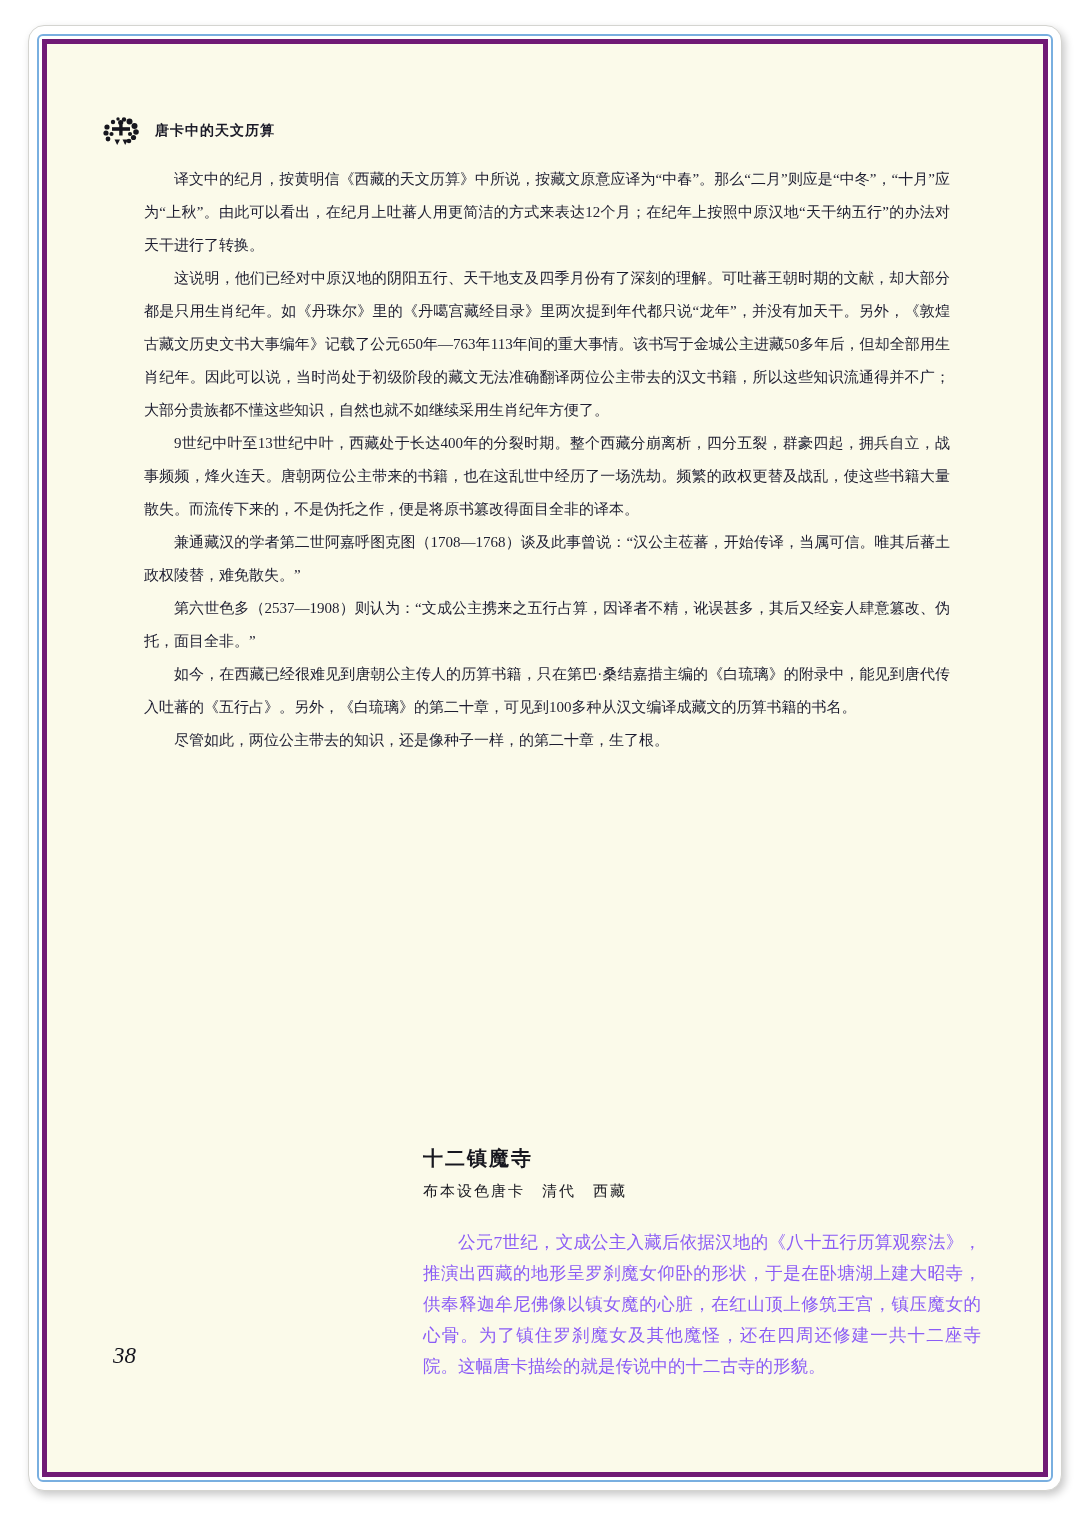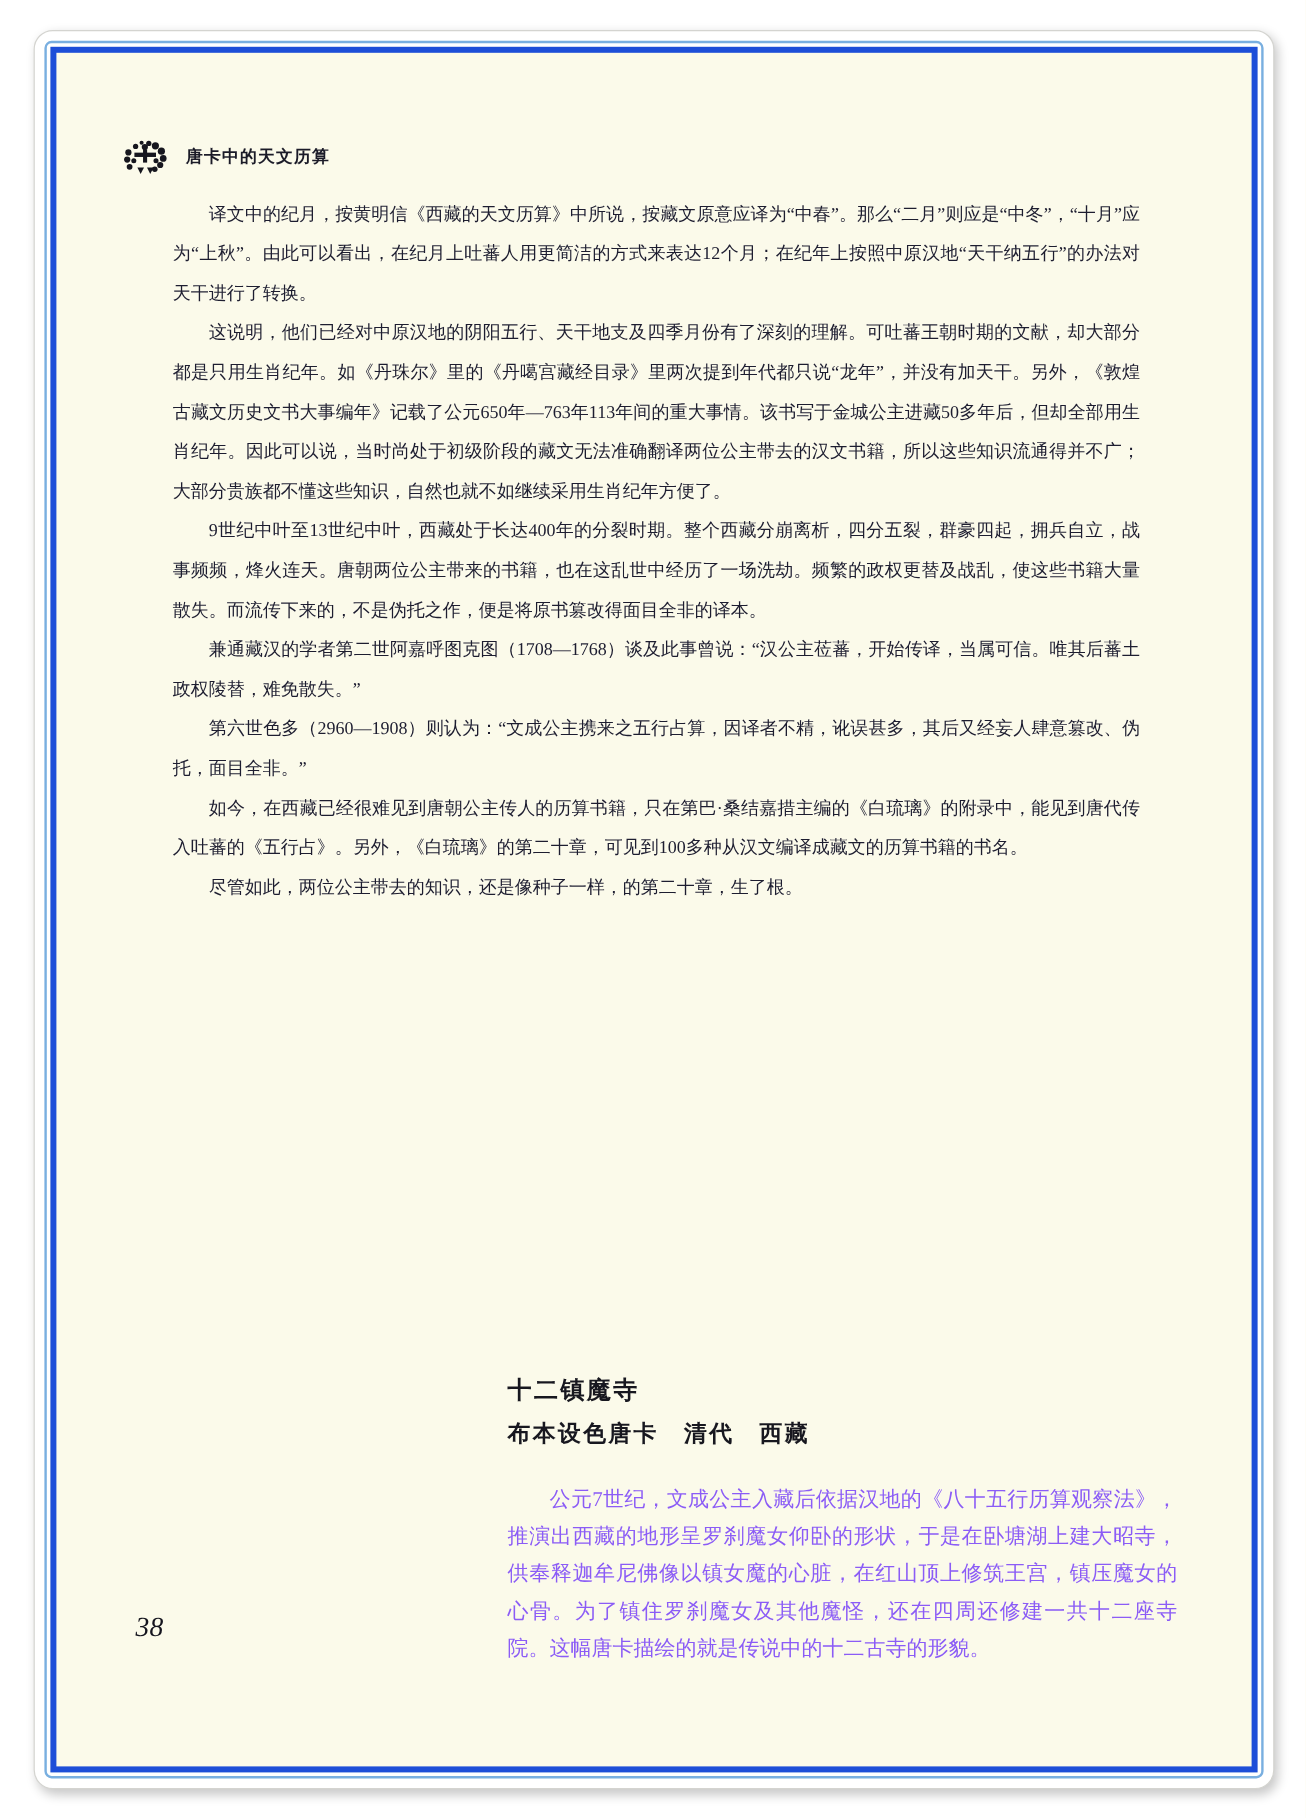--- a/index.html
+++ b/index.html
@@ -16,21 +16,21 @@
     border-radius:16px;
     box-shadow:3px 4px 9px rgba(0,0,0,0.22);
   }
   .frame-outer{
     position:absolute;left:8px;top:8px;right:8px;bottom:8px;
     border:2px solid #79afe0;
     border-radius:6px;
   }
   .frame-inner{
     position:absolute;left:3px;top:3px;right:3px;bottom:3px;
-    border:5px solid #1d4ed8;
+    border:5px solid #701a75;
     background:#fbfaea;
   }
   .content{position:absolute;left:0;top:0;right:0;bottom:0;overflow:hidden;}
 
   .page-header{
     position:absolute;left:55px;top:70px;
     display:flex;align-items:center;gap:15px;
   }
   .logo{width:38px;height:34px;display:block;}
   .header-title{
@@ -56,22 +56,22 @@
   .caption-title{
     font-family:"DejaVu Sans","Liberation Sans",sans-serif;
     font-weight:bold;
     font-size:20px;
     letter-spacing:2px;
     color:#17171f;
     margin:0 0 10px 0;
   }
   .caption-subtitle{
     font-family:"DejaVu Sans","Liberation Sans",sans-serif;
-    font-weight:bold;
-    font-size:19px;
+    font-weight:normal;
+    font-size:15px;
     letter-spacing:2px;
     color:#17171f;
     margin:0 0 26px 0;
   }
   .caption-body{
     font-size:17.5px;line-height:31px;
     text-align:justify;
     text-indent:2em;
     margin:0;
     color:#8b5cf6;
@@ -118,21 +118,21 @@
             </g>
           </svg>
           <span class="header-title">唐卡中的天文历算</span>
         </div>
 
         <div class="body-text">
             <p>译文中的纪月，按黄明信《西藏的天文历算》中所说，按藏文原意应译为“中春”。那么“二月”则应是“中冬”，“十月”应为“上秋”。由此可以看出，在纪月上吐蕃人用更简洁的方式来表达12个月；在纪年上按照中原汉地“天干纳五行”的办法对天干进行了转换。</p>
             <p>这说明，他们已经对中原汉地的阴阳五行、天干地支及四季月份有了深刻的理解。可吐蕃王朝时期的文献，却大部分都是只用生肖纪年。如《丹珠尔》里的《丹噶宫藏经目录》里两次提到年代都只说“龙年”，并没有加天干。另外，《敦煌古藏文历史文书大事编年》记载了公元650年—763年113年间的重大事情。该书写于金城公主进藏50多年后，但却全部用生肖纪年。因此可以说，当时尚处于初级阶段的藏文无法准确翻译两位公主带去的汉文书籍，所以这些知识流通得并不广；大部分贵族都不懂这些知识，自然也就不如继续采用生肖纪年方便了。</p>
             <p>9世纪中叶至13世纪中叶，西藏处于长达400年的分裂时期。整个西藏分崩离析，四分五裂，群豪四起，拥兵自立，战事频频，烽火连天。唐朝两位公主带来的书籍，也在这乱世中经历了一场洗劫。频繁的政权更替及战乱，使这些书籍大量散失。而流传下来的，不是伪托之作，便是将原书篡改得面目全非的译本。</p>
             <p>兼通藏汉的学者第二世阿嘉呼图克图（1708—1768）谈及此事曾说：“汉公主莅蕃，开始传译，当属可信。唯其后蕃土政权陵替，难免散失。”</p>
-            <p>第六世色多（2960—1908）则认为：“文成公主携来之五行占算，因译者不精，讹误甚多，其后又经妄人肆意篡改、伪托，面目全非。”</p>
+            <p>第六世色多（2537—1908）则认为：“文成公主携来之五行占算，因译者不精，讹误甚多，其后又经妄人肆意篡改、伪托，面目全非。”</p>
             <p>如今，在西藏已经很难见到唐朝公主传人的历算书籍，只在第巴·桑结嘉措主编的《白琉璃》的附录中，能见到唐代传入吐蕃的《五行占》。另外，《白琉璃》的第二十章，可见到100多种从汉文编译成藏文的历算书籍的书名。</p>
             <p>尽管如此，两位公主带去的知识，还是像种子一样，的第二十章，生了根。</p>
           </div>
 
         <div class="caption">
           <div class="caption-title">十二镇魔寺</div>
           <div class="caption-subtitle">布本设色唐卡　清代　西藏</div>
           <p class="caption-body">公元7世纪，文成公主入藏后依据汉地的《八十五行历算观察法》，推演出西藏的地形呈罗刹魔女仰卧的形状，于是在卧塘湖上建大昭寺，供奉释迦牟尼佛像以镇女魔的心脏，在红山顶上修筑王宫，镇压魔女的心骨。为了镇住罗刹魔女及其他魔怪，还在四周还修建一共十二座寺院。这幅唐卡描绘的就是传说中的十二古寺的形貌。</p>
         </div>
 

